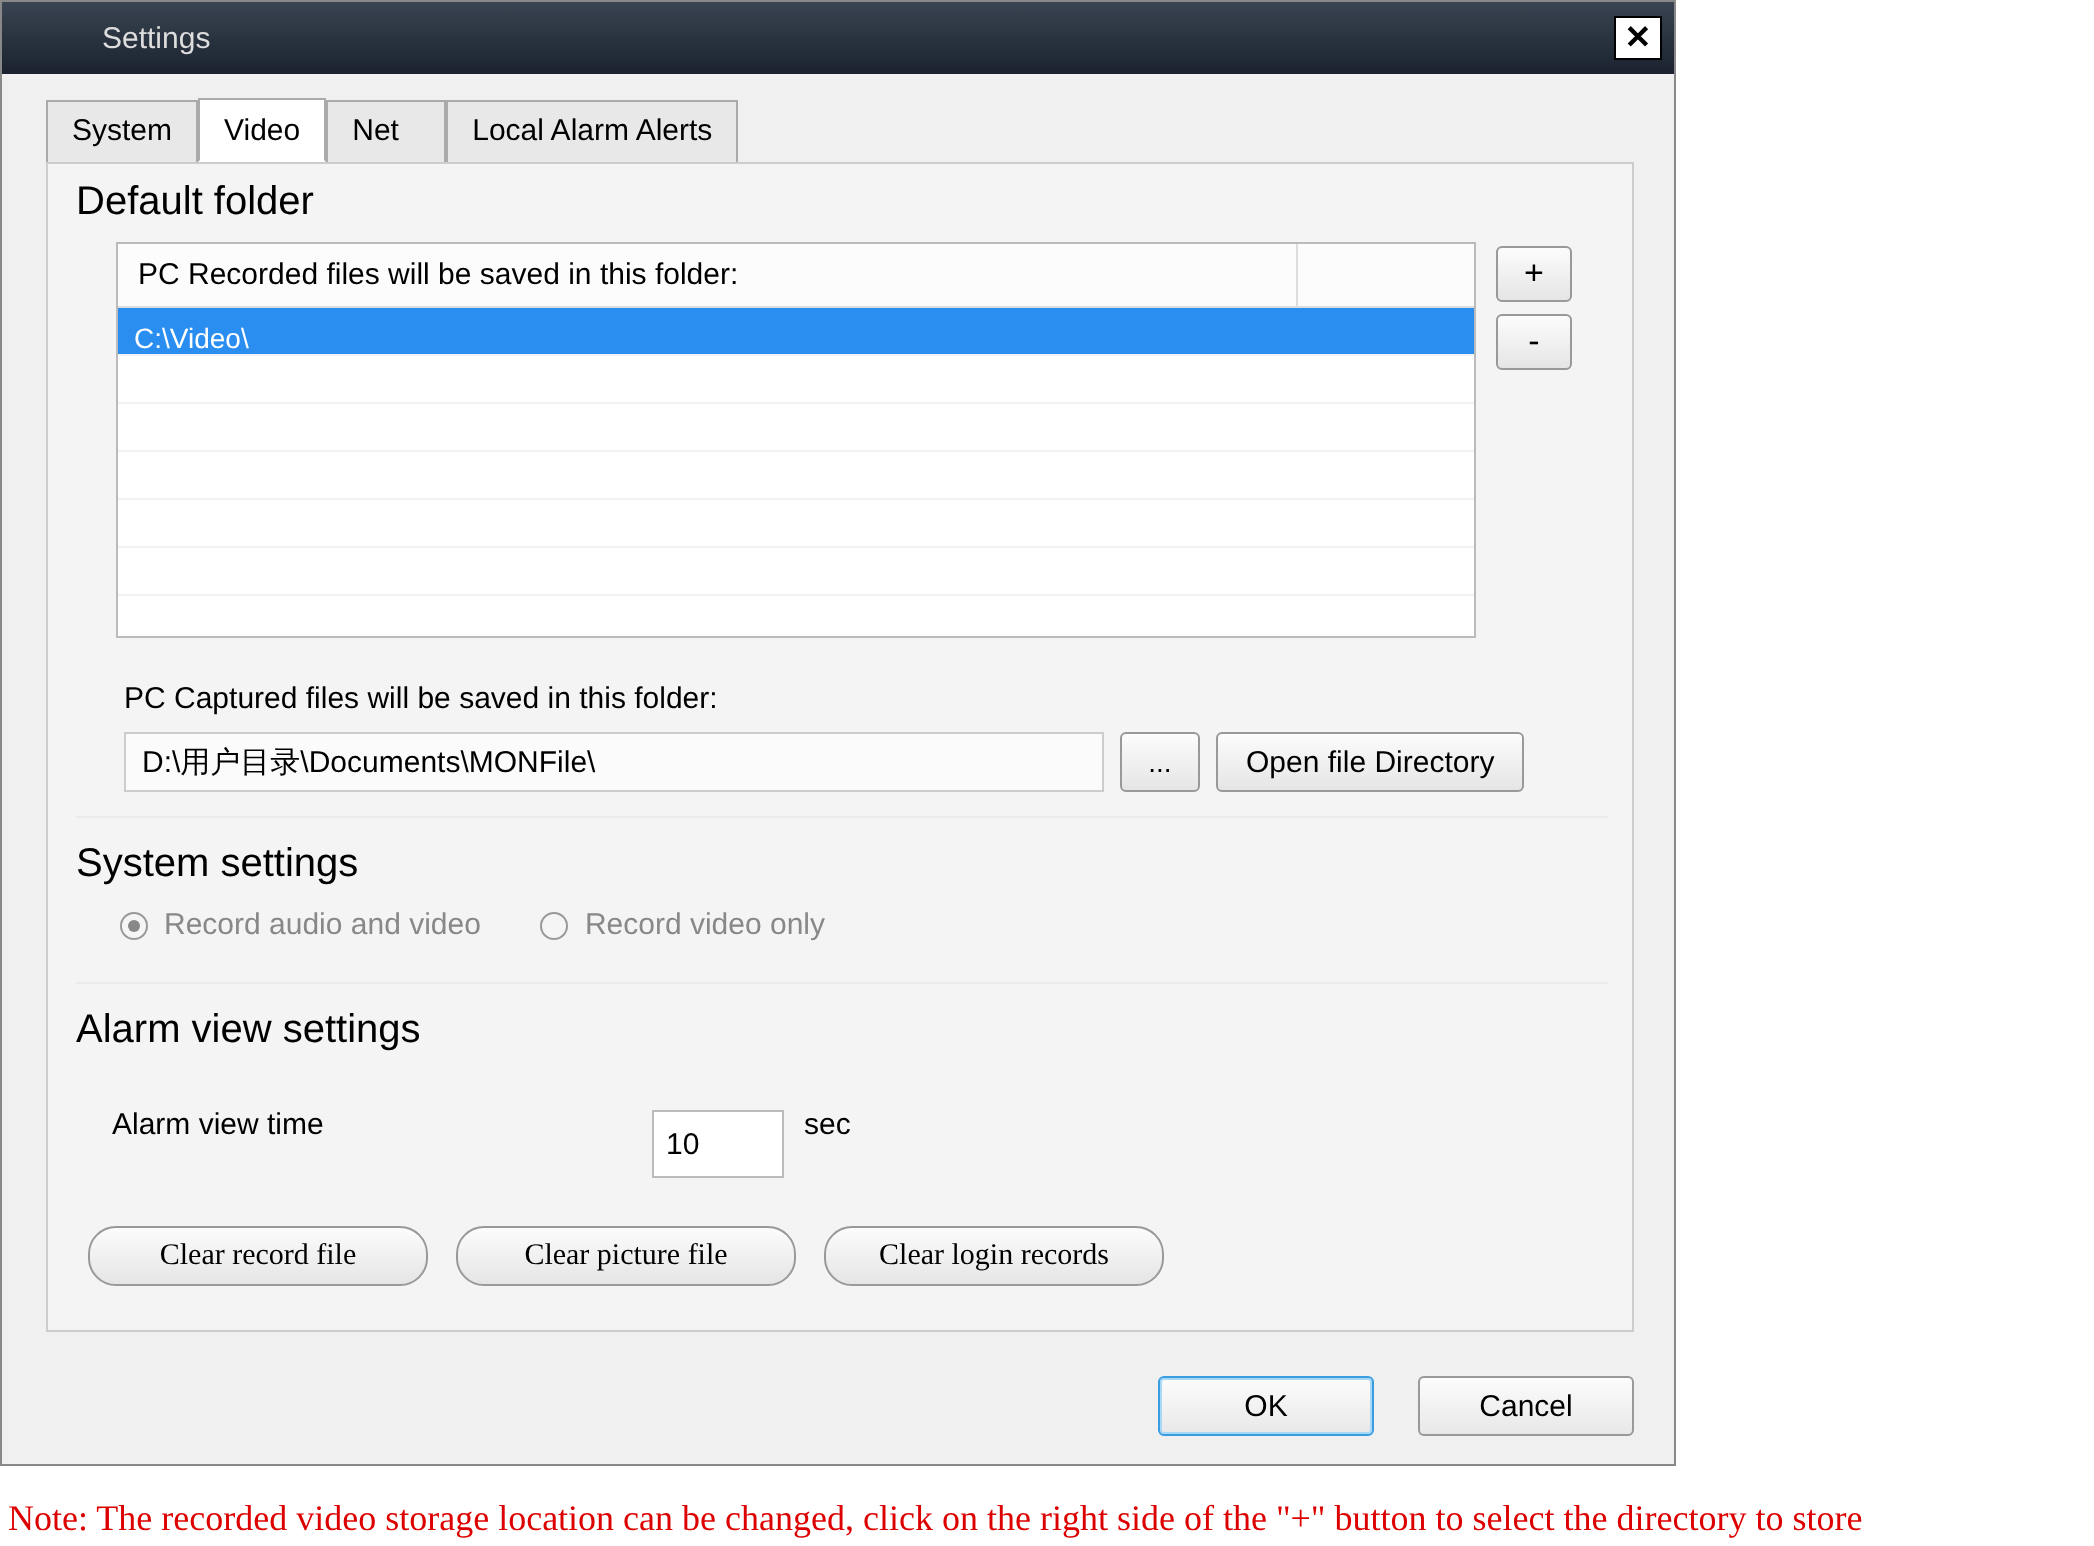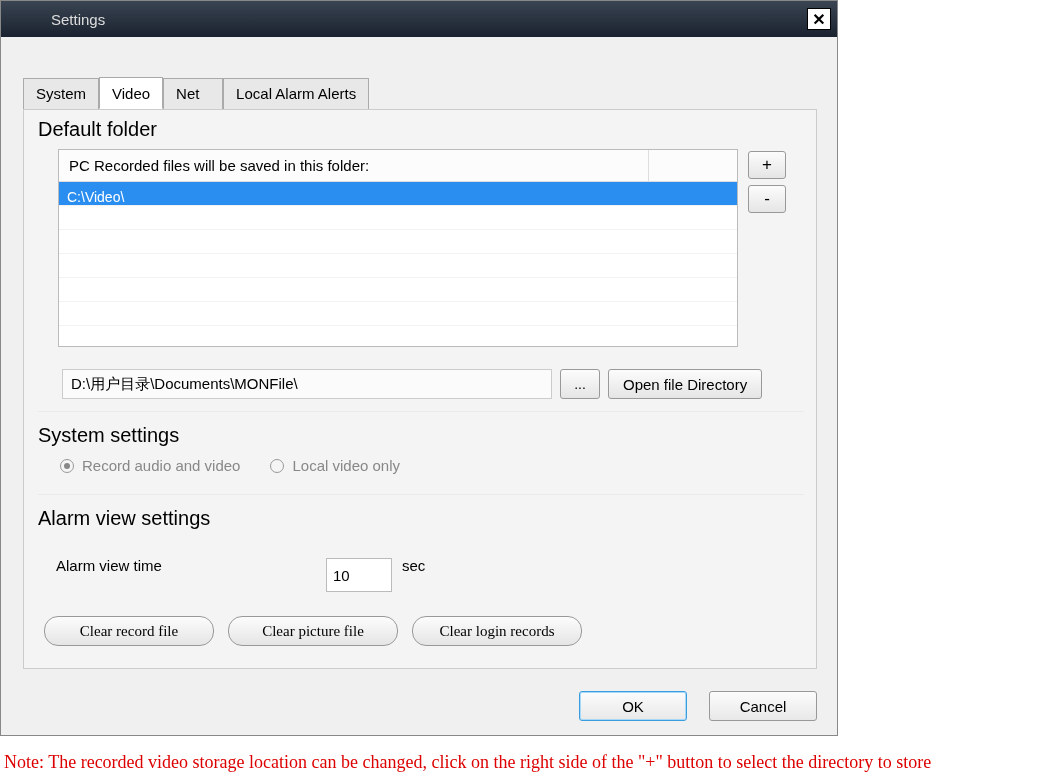--- a/index.html
+++ b/index.html
@@ -9,21 +9,21 @@
       height: 36px;
       background: linear-gradient(to bottom, #3a4452 0%, #2a3340 50%, #1a2230 100%);
       display: flex; align-items: center; justify-content: space-between;
       padding: 0 6px 0 50px; color: #ddd; font-size: 15px;
     }
     .close-btn {
       width: 24px; height: 22px; background: #fff; border: 1px solid #000;
       display: flex; align-items: center; justify-content: center;
       color: #000; font-weight: bold; font-size: 16px; cursor: pointer;
     }
-    .tabbar { display: flex; padding: 12px 0 0 22px; gap: 0; margin-top: 28px; }
+    .tabbar { display: flex; padding: 12px 0 0 22px; gap: 0; }
     .tab {
       padding: 6px 12px; border: 1px solid #aaa; background: #e8e8e8;
       font-size: 15px; cursor: pointer; position: relative; top: 1px;
       border-bottom: 1px solid #aaa; min-width: 60px; text-align: left;
     }
     .tab.active { background: #fff; border-bottom: 1px solid #fff; z-index: 2; top: 0; padding-top: 7px; }
     .panel {
       margin: 0 20px 12px 22px; border: 1px solid #ccc; background: #f4f4f4;
       padding: 6px 12px 18px 14px; position: relative;
     }
@@ -128,37 +128,38 @@
         <div class="small-btn">
           <span>+</span>
         </div>
         <div class="small-btn">
           <span>-</span>
         </div>
       </div>
     </div>
 
     <div class="capture-section">
+      <div class="capture-label">PC Captured files will be saved in this folder:</div>
       <div class="capture-row">
         <input class="path-input" value="D:\用户目录\Documents\MONFile\" style="">
         <button class="browse-btn">...</button>
         <button class="open-dir-btn">Open file Directory</button>
       </div>
     </div>
 
     <div class="record-section">
       <div class="section-title">System settings</div>
       <div class="radio-row">
         <div class="radio-opt">
           <span class="radio-circle selected"></span>
           <span>Record audio and video</span>
         </div>
         <div class="radio-opt">
           <span class="radio-circle"></span>
-          <span>Local video only</span>
+          <span>Record video only</span>
         </div>
       </div>
     </div>
 
     <div class="alarm-section">
       <div class="section-title">Alarm view settings</div>
       <div class="alarm-row">
         <span class="alarm-label">Alarm view time</span>
         <input class="alarm-input" value="10" style="">
         <span>sec</span>

